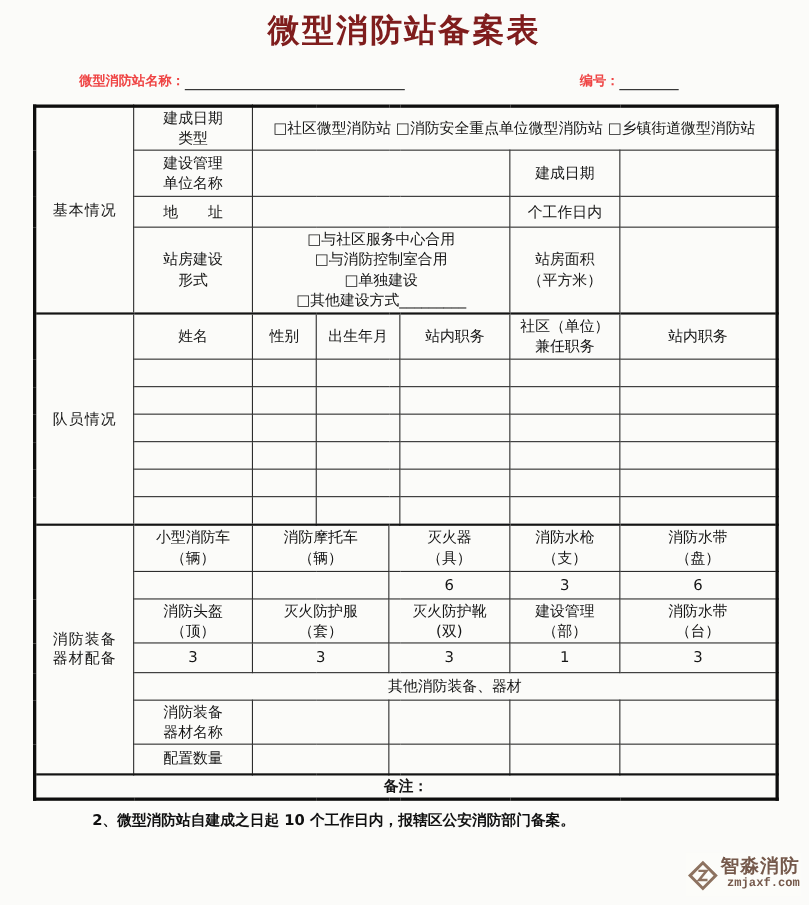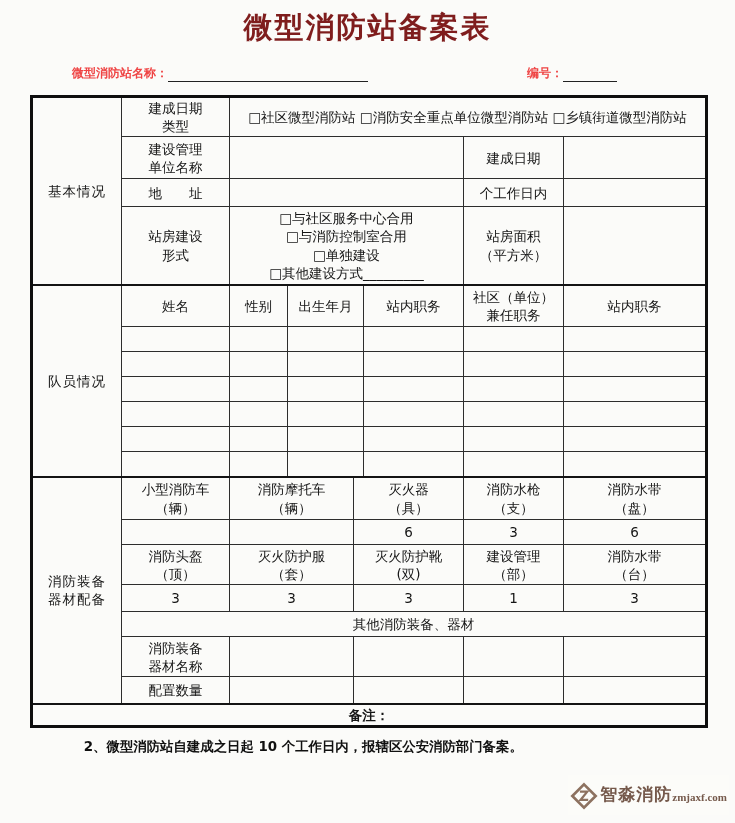--- a/index.html
+++ b/index.html
@@ -44,24 +44,24 @@
     line-height:1.52;color:#101010;
   }
   .notes p{margin:0;}
   .notes p.indent{text-indent:2em;}
 
   .watermark{
     position:absolute;right:6px;bottom:8px;
     display:flex;align-items:center;
     background:rgba(251,251,249,0.82);padding:1px 2px;
   }
-  .wm-text{display:flex;flex-direction:row;line-height:1.05;}
+  .wm-text{display:flex;flex-direction:column;line-height:1.05;}
   .wm-name{font-size:17px;font-weight:bold;color:#75594b;letter-spacing:1px;}
   .wm-url{font-size:11px;font-weight:bold;color:#75594b;align-self:flex-end;
-          font-family:Liberation Serif, serif;}
+          font-family:Liberation Mono, monospace;}
   .wm-icon{margin-right:2px;margin-top:6px;}
 </style>
 </head>
 <body>
 
 <div class="page-title">微型消防站备案表</div>
 
 <div class="name-row">
   <span class="grp">
     <span>微型消防站名称：</span>

